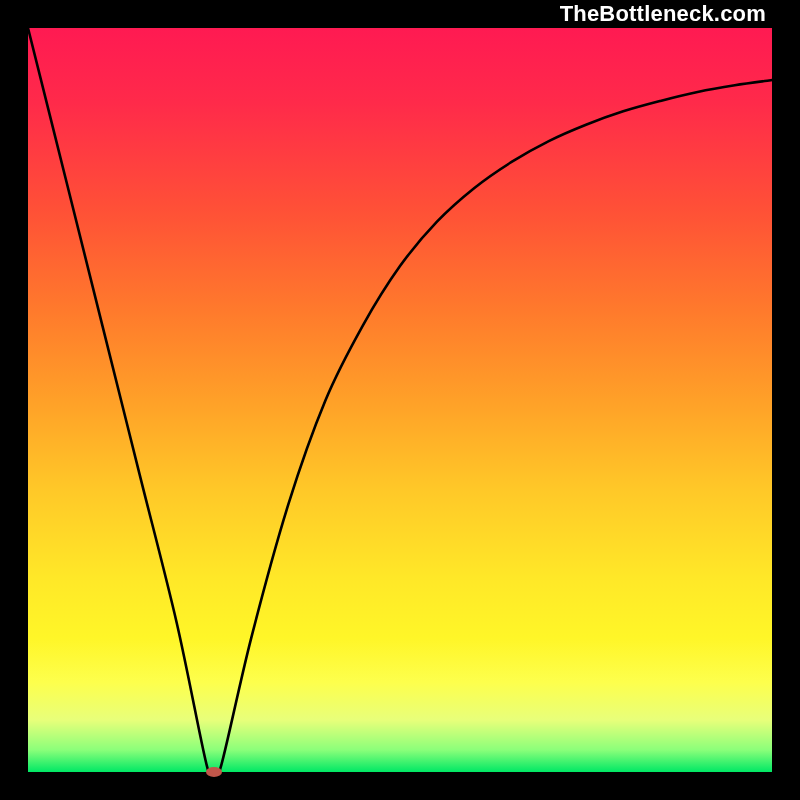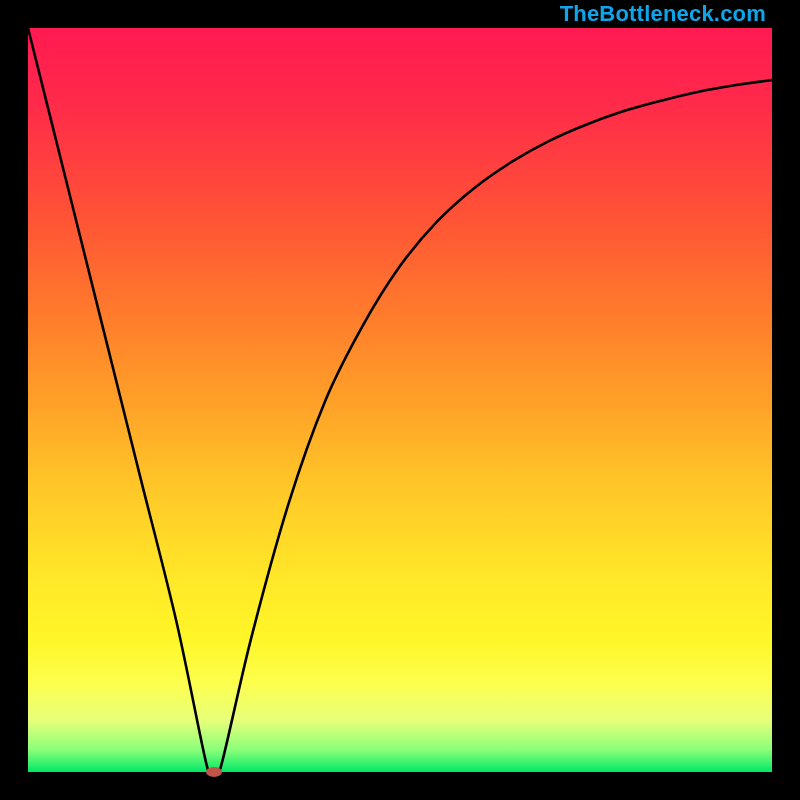--- a/index.html
+++ b/index.html
@@ -32,21 +32,21 @@
       #00e865 100%
     );
   }
   .watermark {
     position: absolute;
     top: 1px;
     right: 34px;
     font-family: Arial, Helvetica, sans-serif;
     font-size: 22px;
     font-weight: 600;
-    color: #0ea5e9;
+    color: #ffffff;
     letter-spacing: 0.2px;
   }
   svg.curve {
     position: absolute;
     left: 0;
     top: 0;
     width: 744px;
     height: 744px;
     overflow: visible;
   }

